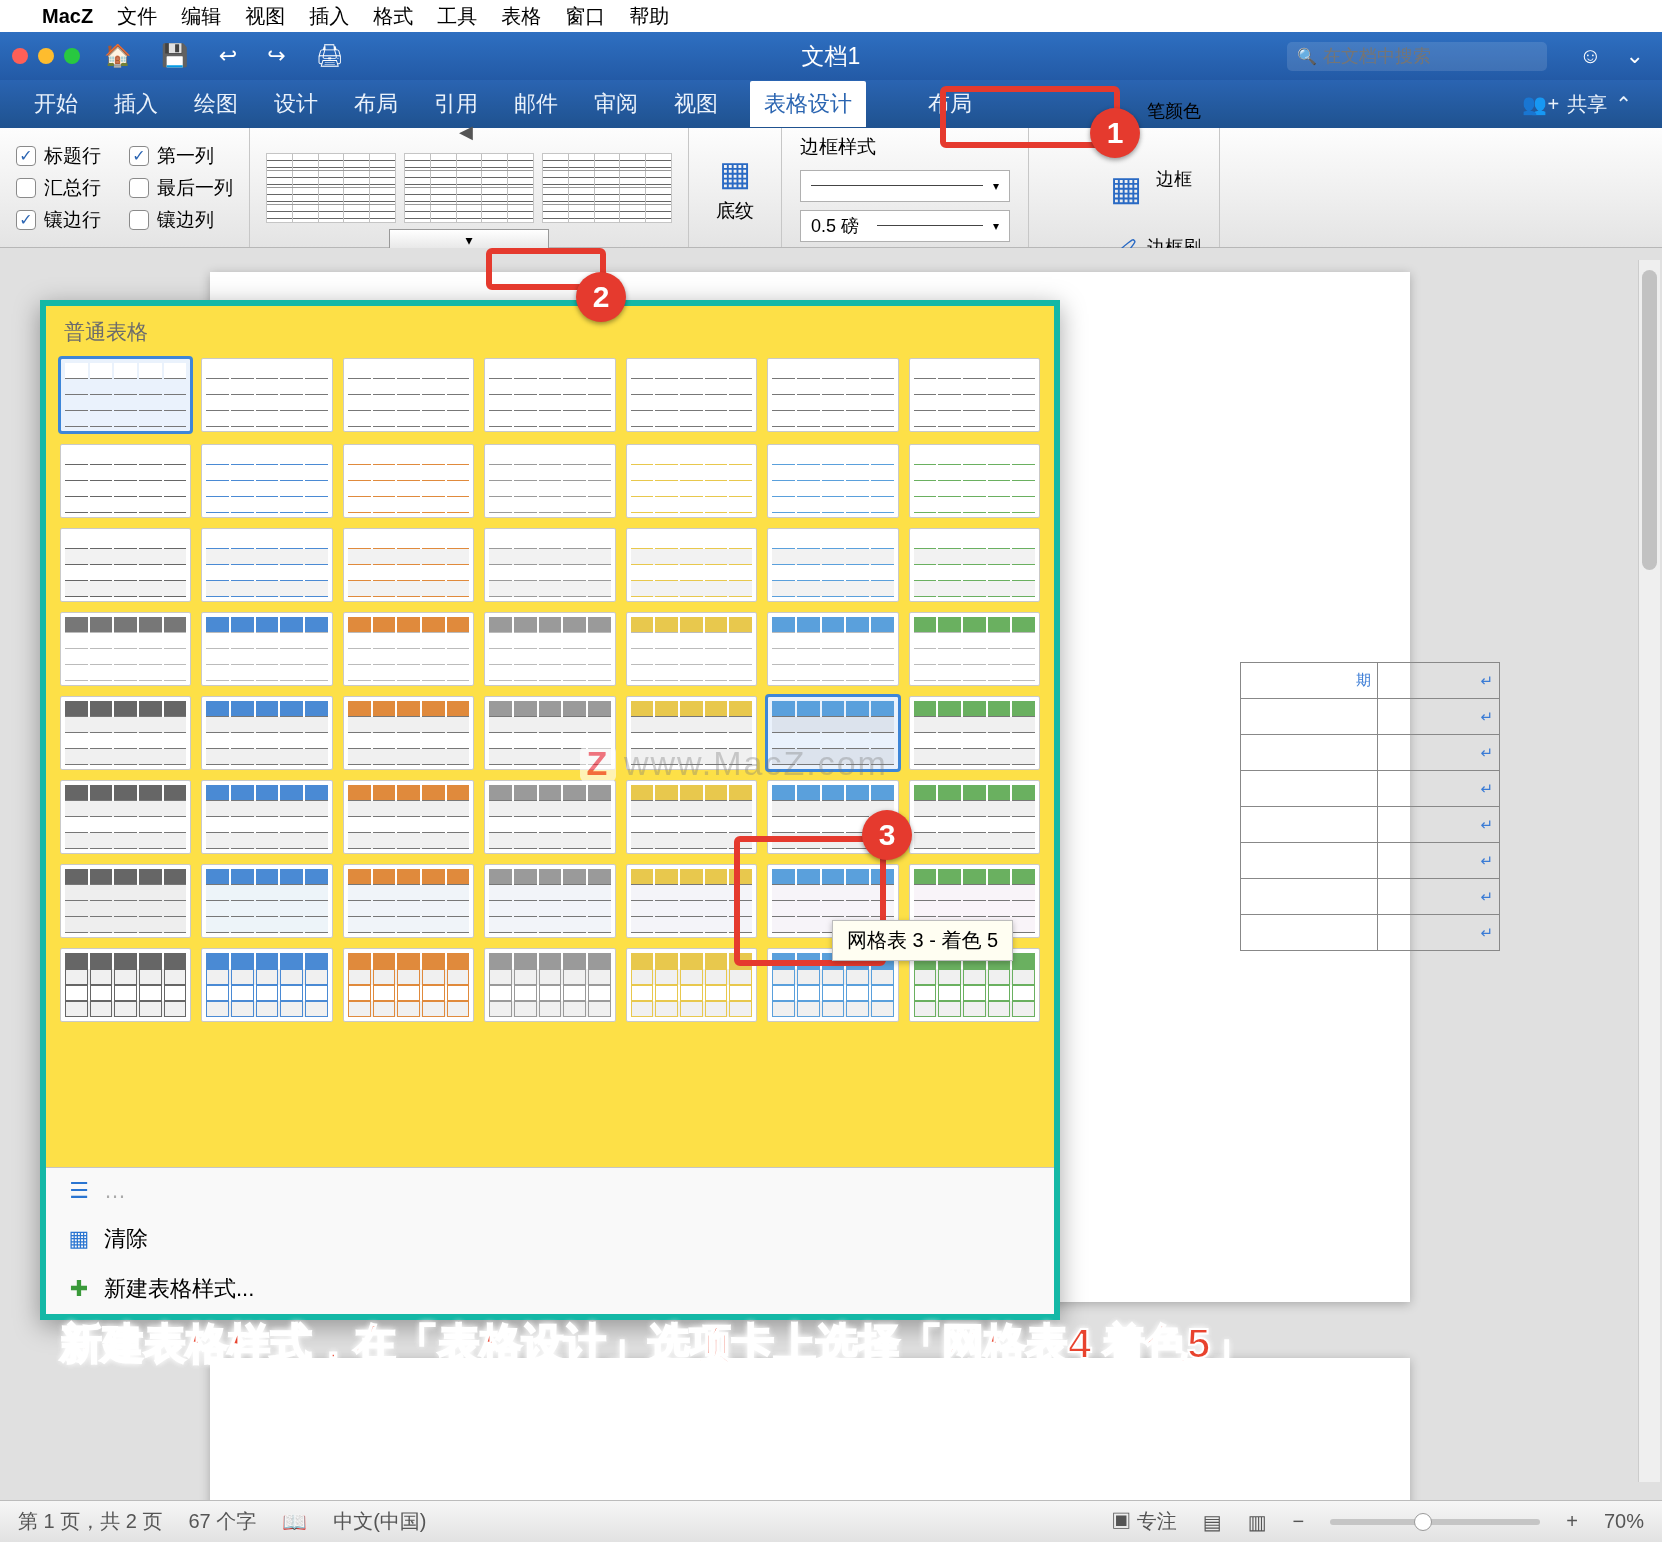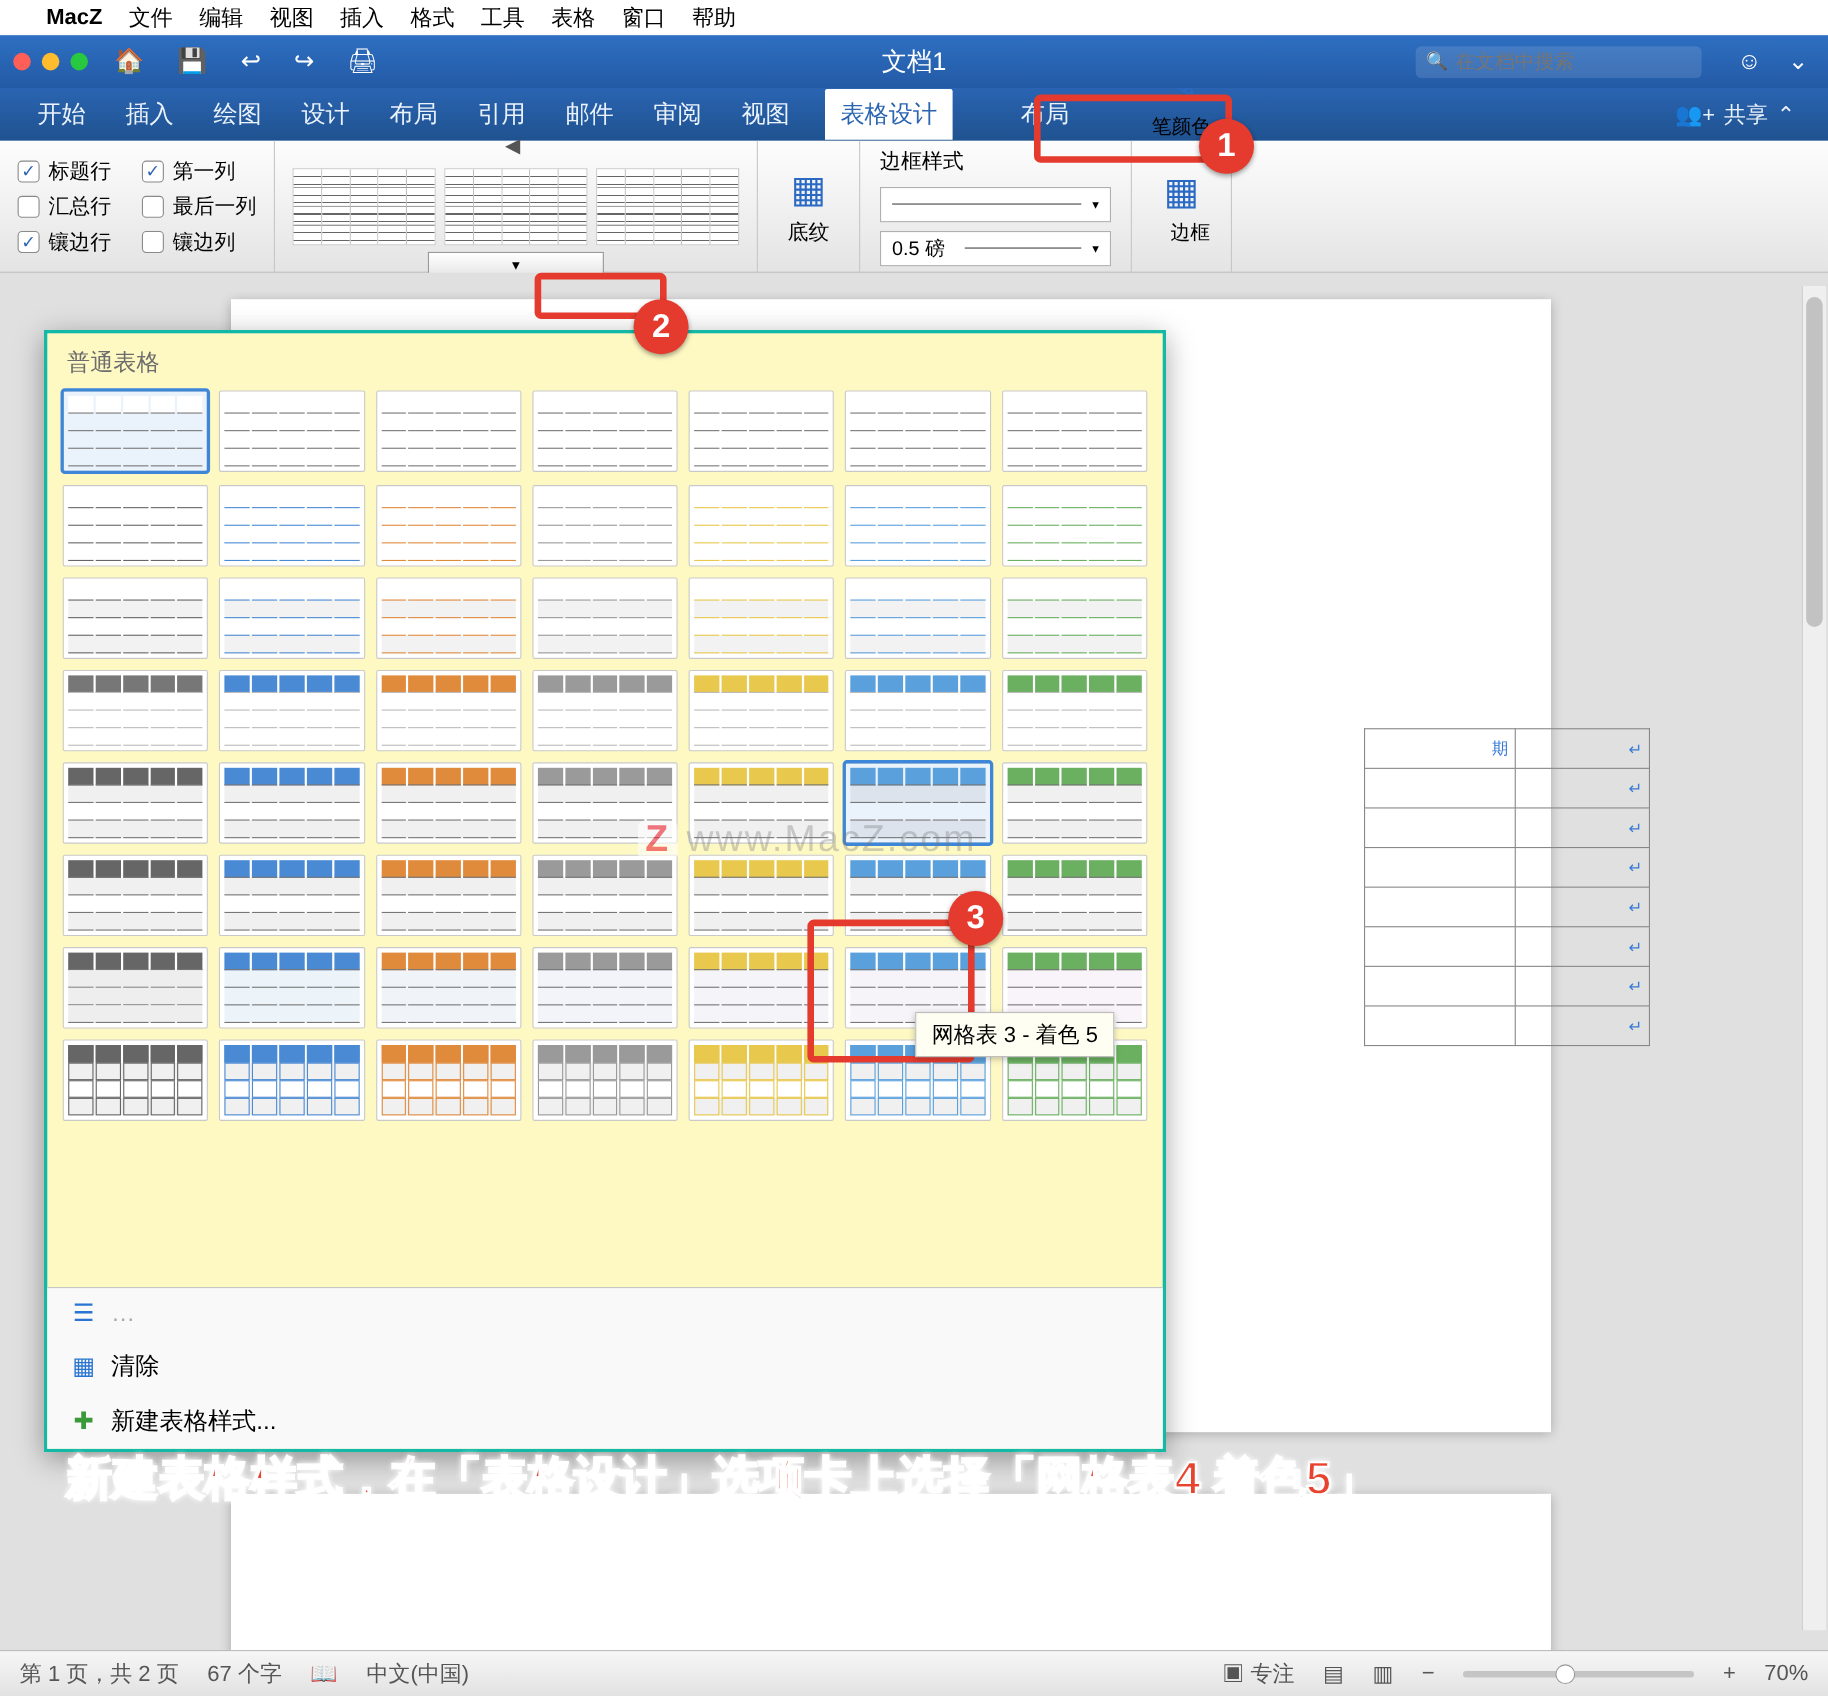--- a/index.html
+++ b/index.html
@@ -46,32 +46,32 @@
   .more-btn { width:160px; height:22px; border:1px solid #999; background:linear-gradient(#fff,#e6e6e6); display:flex; align-items:center; justify-content:center; position:absolute; left:50%; transform:translateX(-50%); bottom:-4px;}
   .more-btn::after{content:"▾"; font-size:14px;}
 
   .shading-group, .border-group { display:flex; flex-direction:column; align-items:center; justify-content:center; gap:4px; padding:6px 20px; font-size:19px;}
   .icon-box { width:52px; height:42px; display:flex; align-items:center; justify-content:center; font-size:34px; color:#2a6ac4;}
   .bstyle-group{display:flex; flex-direction:column; gap:10px; padding:8px 18px; justify-content:center;}
   .combo { border:1px solid #b0b0b0; background:#fff; height:32px; display:flex; align-items:center; padding:0 10px; gap:10px; font-size:18px; min-width:210px;}
   .combo .line { flex:1; border-top:1.5px solid #444;}
   .combo .dd{font-size:12px;}
   .small-tools{display:flex; gap:26px; padding:8px 18px; align-items:center;}
-  .tool{display:flex; flex-direction:column; align-items:flex-end; gap:4px; font-size:18px;}
+  .tool{display:flex; flex-direction:row; align-items:flex-start; gap:4px; font-size:18px;margin-left:44px;}
 
   
   .docarea{position:absolute; top:248px; left:0; right:0; bottom:42px; background:#e0e0e0; overflow:hidden;}
   .page{position:absolute; background:#fff; box-shadow:0 2px 10px rgba(0,0,0,.25);}
   .page1{left:210px; top:24px; width:1200px; height:1030px;}
   .page2{left:210px; top:1110px; width:1200px; height:500px;}
   .doc-table{position:absolute; left:1030px; top:390px; width:260px; border-collapse:collapse;}
   .doc-table td{border:1px solid #888; height:36px; font-size:15px; color:#3a7bd5; text-align:right; padding-right:6px;}
   
   
-  .gallery{position:absolute; left:40px; top:300px; width:1020px; height:1020px; background:#fef9c3; border:3px solid #14b8a6; box-shadow:0 6px 24px rgba(0,0,0,.35); display:flex; flex-direction:column;}
+  .gallery{position:absolute; left:40px; top:300px; width:1020px; height:1020px; background:#fde047; border:6px solid #14b8a6; box-shadow:0 6px 24px rgba(0,0,0,.35); display:flex; flex-direction:column;}
   .gal-section-label{font-size:21px; color:#6c6c6c; padding:12px 18px 6px;}
   .gal-grid{display:grid; grid-template-columns:repeat(7,1fr); gap:10px; padding:6px 14px;}
   .gal-item{height:74px; background:#fff; border:1px solid #c9c9c9; border-radius:2px; padding:4px; display:flex; flex-direction:column; cursor:default;}
   .gal-item.selected{outline:3px solid #3d86d8; outline-offset:-1px; background:#eaf2fc;}
   .gal-item .tr{flex:1; display:flex; gap:2px;}
   .gal-item .tc{flex:1; border-bottom:1px solid #777;}
   .gal-item.hdr .tr:first-child .tc{background:var(--hc,#555);}
   .gal-scroll{flex:1; overflow:hidden;}
   .gal-footer{border-top:1px solid #c5c5c5; background:#f9f9f9;}
   .gal-footer-item{display:flex; align-items:center; gap:12px; padding:10px 20px; font-size:22px;}

